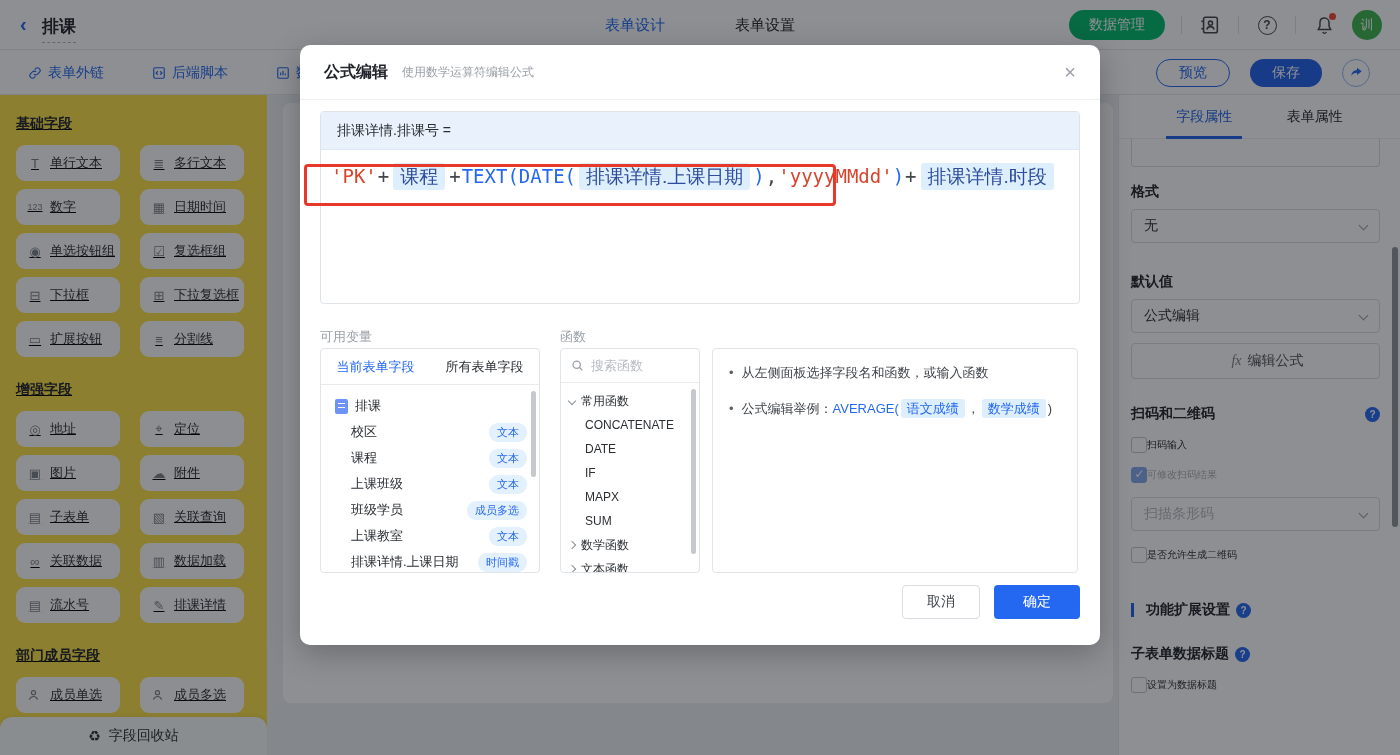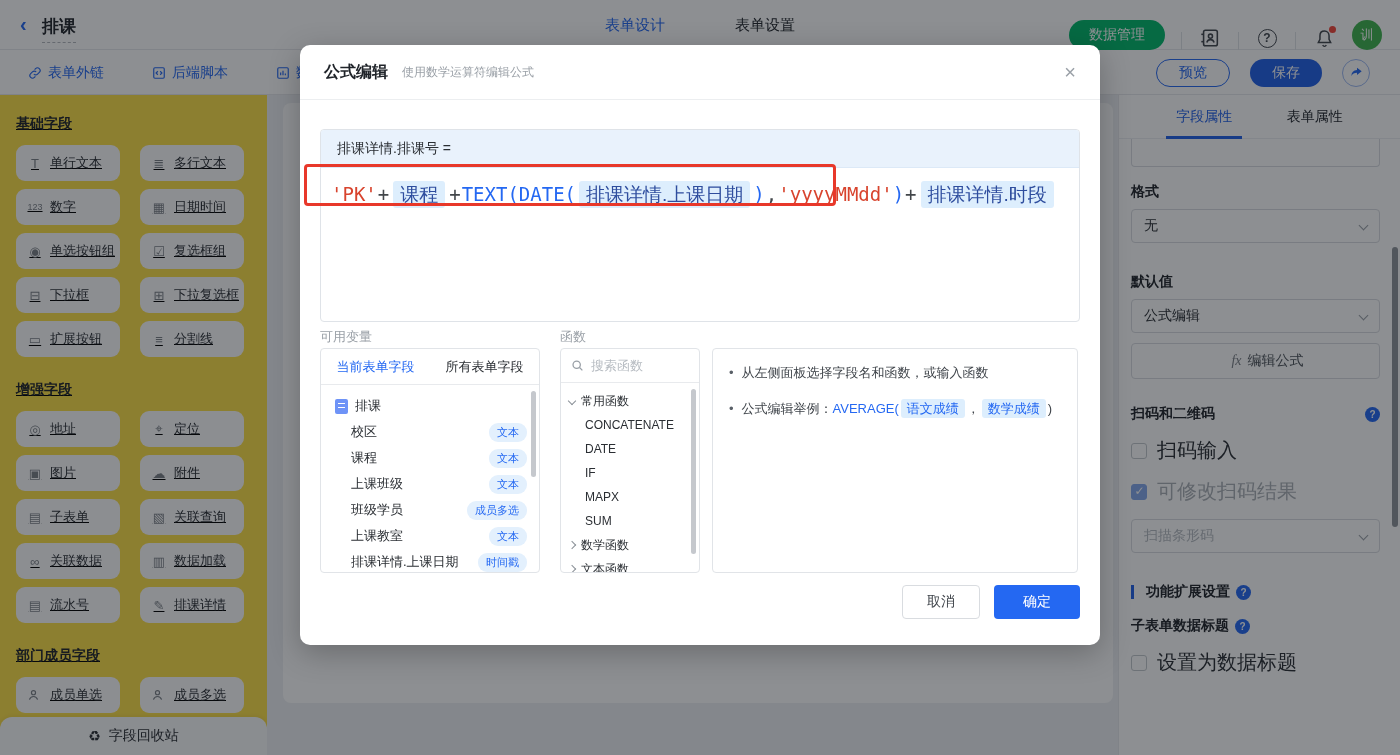--- a/index.html
+++ b/index.html
@@ -6,21 +6,21 @@
   html,body { width:1400px; height:755px; overflow:hidden; }
   body { font-family:"Liberation Sans","DejaVu Sans",sans-serif; background:#eef0f3; position:relative; }
 
   
   .navbar { position:absolute; left:0; top:0; width:1400px; height:50px; background:#fff; border-bottom:1px solid #e7e9ec; z-index:1; }
   .nav-back { position:absolute; left:20px; top:13px; font-size:20px; color:#2468f2; font-weight:bold; cursor:pointer; }
   .nav-title { position:absolute; left:42px; top:15px; font-size:17px; color:#20242a; font-weight:bold; border-bottom:1px dashed #b3b8be; padding-bottom:4px; }
   .nav-tabs { position:absolute; left:0; top:0; width:100%; height:50px; display:flex; justify-content:center; align-items:center; gap:70px; }
   .nav-tab { font-size:15px; color:#23272d; cursor:pointer; }
   .nav-tab.active { color:#2468f2; }
-  .nav-right { position:absolute; right:18px; top:0; height:50px; display:flex; align-items:flex-end; gap:16px; }
+  .nav-right { position:absolute; right:18px; top:0; height:50px; display:flex; align-items:center; gap:16px; }
   .pill-green { background:#00b96b; color:#fff; font-size:14px; border:none; border-radius:17px; height:30px; padding:0 20px; cursor:pointer; }
   .vdiv { width:1px; height:18px; background:#dfe2e6; }
   .nav-ico { width:24px; height:24px; display:flex; align-items:center; justify-content:center; position:relative; cursor:pointer; }
   .help-ring { width:19px; height:19px; border:1.7px solid #41464d; border-radius:50%; display:flex; align-items:center; justify-content:center; font-size:12px; font-weight:bold; color:#41464d; }
   .bell-dot { position:absolute; right:0; top:0; width:7px; height:7px; background:#f4463a; border-radius:50%; }
   .avatar { width:30px; height:30px; border-radius:50%; background:#3fb44f; color:#fff; font-size:13px; display:flex; align-items:center; justify-content:center; cursor:pointer; }
 
   
   .toolbar { position:absolute; left:0; top:50px; width:1400px; height:45px; background:#fff; border-bottom:1px solid #e7e9ec; z-index:1; }
   .tb-links { position:absolute; left:28px; top:0; height:45px; display:flex; align-items:center; gap:48px; }
@@ -58,35 +58,35 @@
   .cut-input { margin-top:0; height:28px; border:1px solid #d9dce1; border-radius:0 0 4px 4px; border-top:none; background:#fff; }
   .prop-label { font-size:14px; font-weight:bold; color:#20242a; margin-top:16px; display:flex; align-items:center; gap:6px; }
   .select { position:relative; margin-top:8px; height:34px; border:1px solid #d9dce1; border-radius:4px; background:#fff; display:flex; align-items:center; padding:0 28px 0 12px; font-size:14px; color:#2a2e33; cursor:pointer; }
   .select.disabled { color:#b6bbc1; cursor:default; }
   .chev { display:inline-block; width:7px; height:7px; border-right:1.6px solid #9aa0a7; border-bottom:1.6px solid #9aa0a7; transform:rotate(45deg); }
   .select .chev { position:absolute; right:12px; top:12px; }
   .btn-block { margin-top:10px; width:100%; height:36px; border:1px solid #d9dce1; border-radius:4px; background:#fff; font-size:14px; color:#4c5259; cursor:pointer; display:flex; align-items:center; justify-content:center; gap:6px;padding-left:24px; }
   .fx { font-style:italic; font-family:"Liberation Serif","DejaVu Serif",serif; color:#7c8187; font-size:14px; }
   .qmark { width:15px; height:15px; border-radius:50%; background:#2468f2; color:#fff; font-size:10px; font-weight:bold; display:inline-flex; align-items:center; justify-content:center; }
   .blue-bar { display:inline-block; width:3px; height:14px; background:#2160e8; margin-right:6px; }
-  .cb-row { display:flex; align-items:center; gap:10px; margin-top:14px; font-size:20px; color:#2a2e33; }
+  .cb-row { display:flex; align-items:center; margin-top:14px; font-size:10px; color:#2a2e33; }
   .cb { width:16px; height:16px; border:1px solid #c3c8cd; border-radius:3px; background:#fff; flex:none; cursor:pointer; }
   .cb.checked { background:#85a9ec; border-color:#85a9ec; position:relative; }
   .cb.checked::after { content:"✓"; position:absolute; left:2.5px; top:-1px; color:#fff; font-size:12px; }
   .cb-row.muted span:last-child { color:#abb0b6; }
   .vscroll { position:absolute; right:2px; width:6px; border-radius:3px; background:#8f949a; z-index:2; }
 
   
   .overlay { position:absolute; left:0; top:0; width:1400px; height:755px; background:rgba(13,17,23,0.47); z-index:10; }
   .modal { position:absolute; left:300px; top:45px; width:800px; height:600px; background:#fff; border-radius:10px; box-shadow:0 8px 30px rgba(0,0,0,.25); z-index:20; }
   .m-head { height:55px; border-bottom:1px solid #eceef0; display:flex; align-items:center; padding:0 24px; gap:14px; }
   .m-title { font-size:16px; font-weight:bold; color:#20242a; }
   .m-sub { font-size:12px; color:#9aa0a7; }
   .m-close { margin-left:auto; font-size:20px; color:#9aa0a7; cursor:pointer; line-height:1; }
-  .f-box { position:absolute; left:20px; top:84px; width:760px; height:193px; border:1px solid #dfe3e8; border-radius:4px; overflow:hidden; }
+  .f-box { position:absolute; left:20px; top:66px; width:760px; height:193px; border:1px solid #dfe3e8; border-radius:4px; overflow:hidden; }
   .f-target { height:38px; background:#e9f2fc; border-bottom:1px solid #dce9f7; display:flex; align-items:center; padding:0 16px; font-size:14px; color:#2a2e33; }
   .f-editor { padding:14px 10px; font-family:"DejaVu Sans Mono","Liberation Mono",monospace; font-size:19px; cursor:text; }
   .seg-str { color:#d8442e; }
   .seg-op { color:#42464a; margin:0 1px; }
   .seg-func { color:#2468f2; }
   .seg-field { background:#ddeefd; color:#2e4d9e; padding:3px 7px; border-radius:3px; margin:0 3px; font-family:"Liberation Sans","DejaVu Sans",sans-serif; cursor:pointer; }
   .annotation { position:absolute; left:4px; top:119px; width:532px; height:42px; border:3px solid #e8382a; border-radius:4px; z-index:5; pointer-events:none; }
   .panel-label { position:absolute; font-size:13px; color:#9aa0a7; top:283px; }
   .panel { position:absolute; top:303px; border:1px solid #e1e4e8; border-radius:4px; background:#fff; height:225px; overflow:hidden; }
   .vars-tabs { height:36px; border-bottom:1px solid #e8eaed; display:flex; align-items:center; justify-content:space-around; }
@@ -359,28 +359,32 @@
       <span>扫码输入</span>
     </div>
   <div class="cb-row muted">
       <span class="cb checked"></span>
       <span>可修改扫码结果</span>
     </div>
   <div class="select disabled" style="margin-top:14px;">
       <span>扫描条形码</span>
       <span class="chev"></span>
     </div>
-
-  <div class="prop-label" style="margin-top:30px;text-align:center;">
+  <div class="cb-row" style="margin-top:16px;">
+      <span class="cb"></span>
+      <span>是否允许生成二维码</span>
+    </div>
+
+  <div class="prop-label" style="margin-top:38px;text-align:center;">
       <span class="blue-bar"></span>
       <span>功能扩展设置</span>
       <span class="qmark">?</span>
     </div>
 
-  <div class="prop-label" style="margin-top:16px;">
+  <div class="prop-label" style="margin-top:26px;">
       <span>子表单数据标题</span>
       <span class="qmark">?</span>
     </div>
   <div class="cb-row">
       <span class="cb"></span>
       <span>设置为数据标题</span>
     </div>
 
 </div>
 

